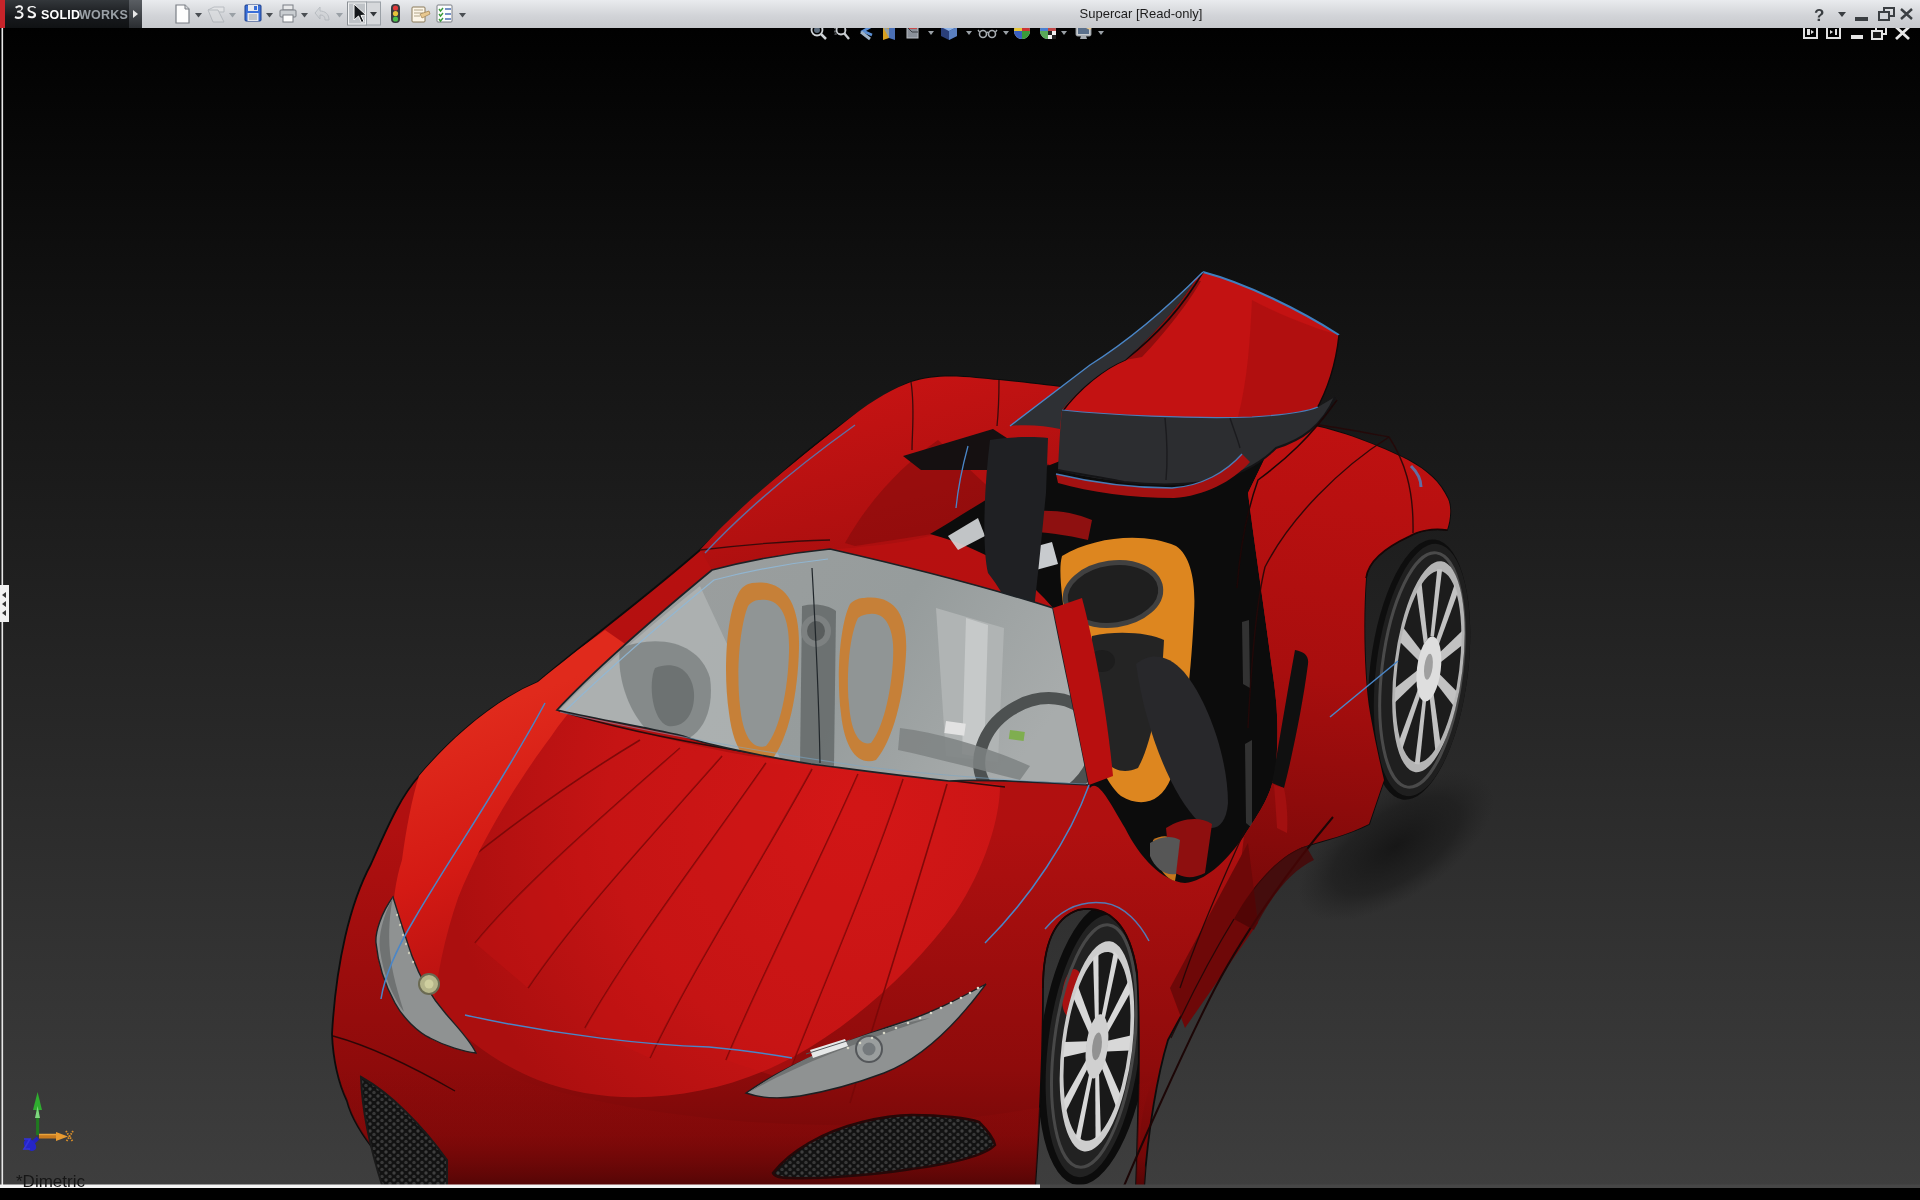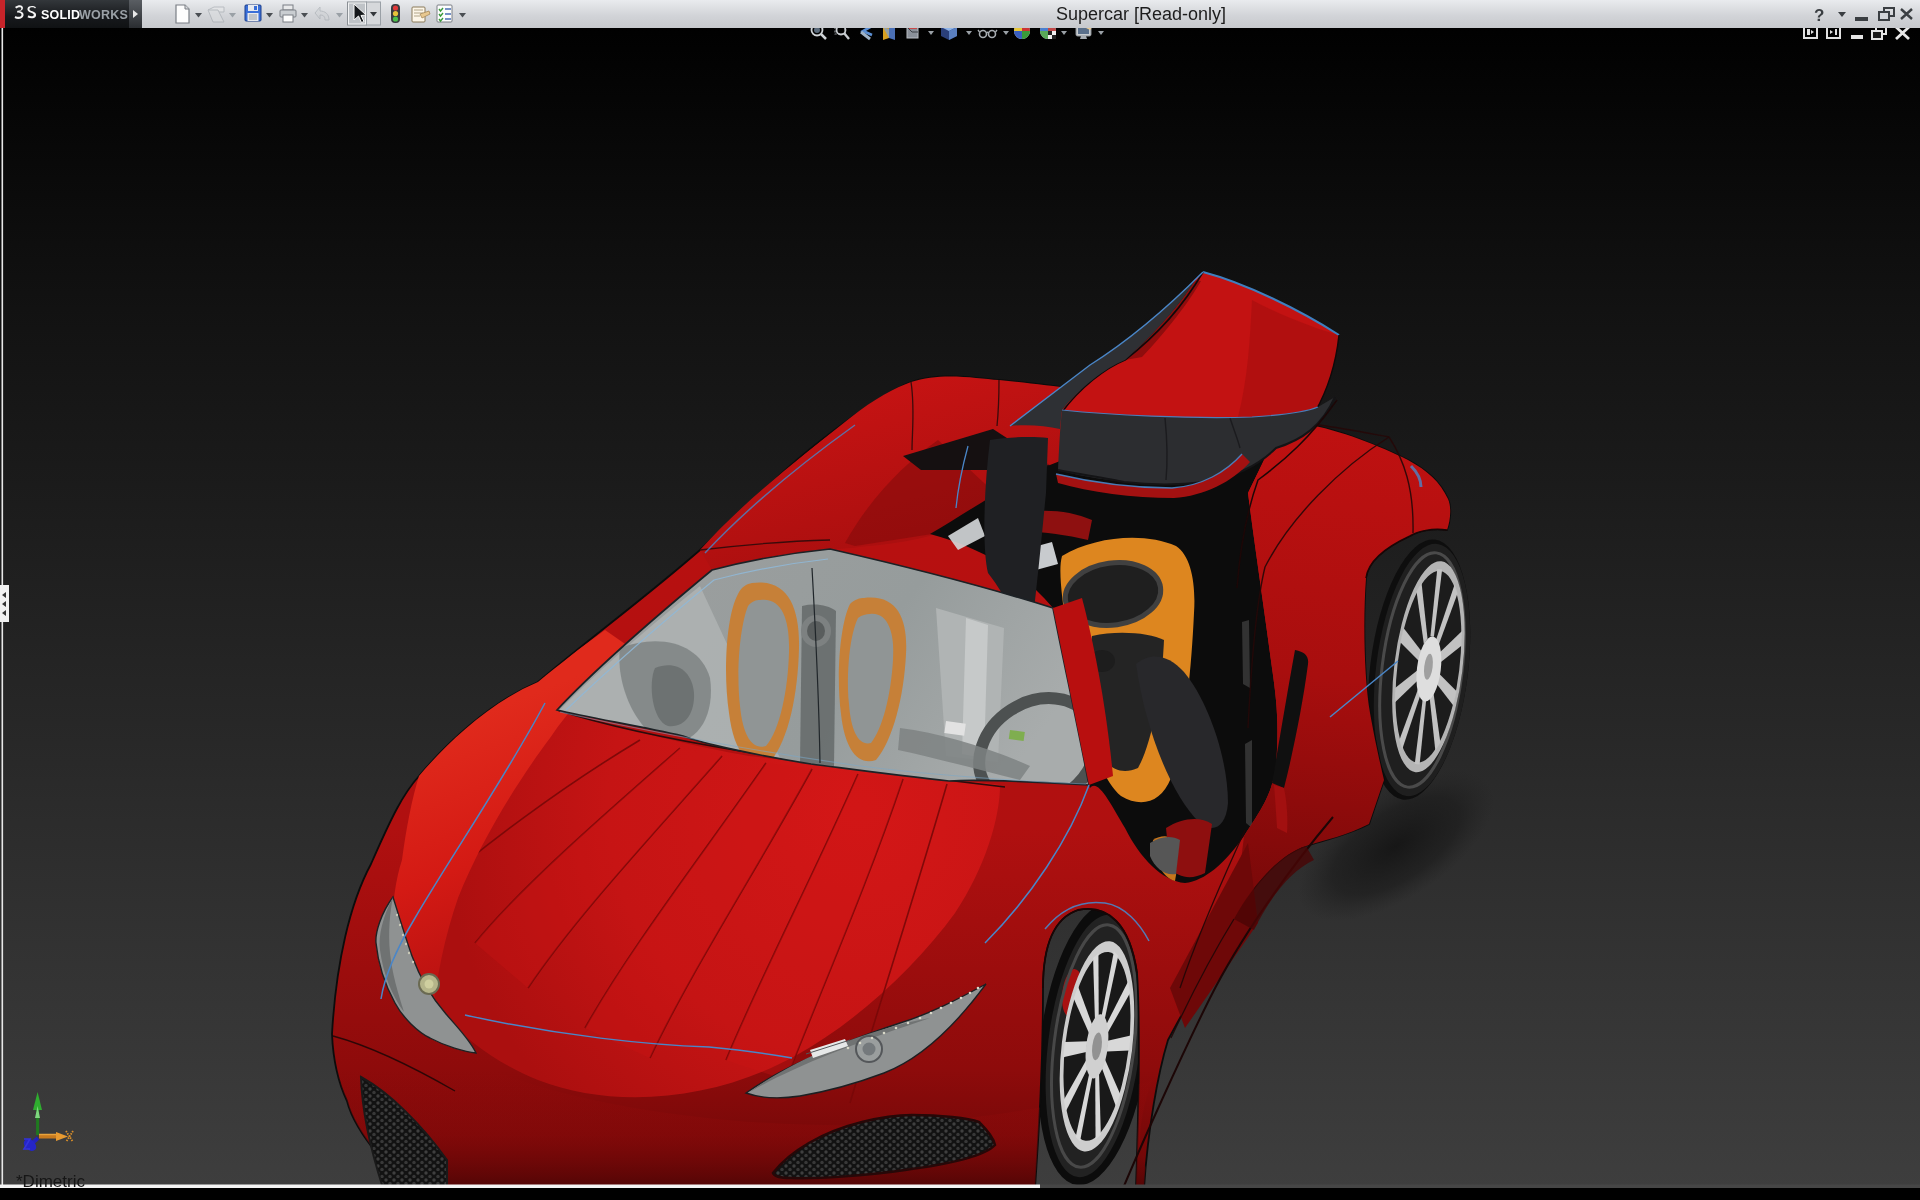--- a/index.html
+++ b/index.html
@@ -3,21 +3,21 @@
 <meta charset="utf-8">
 <style>
 html,body{margin:0;padding:0;width:1920px;height:1200px;overflow:hidden;background:#000;}
 *{box-sizing:border-box;}
 body{font-family:"Liberation Sans", sans-serif;}
 #titlebar{position:absolute;left:0;top:0;width:1920px;height:28px;background:linear-gradient(#e9ebee,#d2d4d8 55%,#c7c9cd);z-index:5;}
 #redstripe{position:absolute;left:0;top:0;width:5px;height:28px;background:#c8242a;}
 #logobox{position:absolute;left:5px;top:0;width:124px;height:28px;background:linear-gradient(#33373b,#17191c 60%,#101214);text-align:center;}
 #logobox svg{position:absolute;left:0;top:0;}
 #expbtn{position:absolute;left:129px;top:0px;width:13px;height:28px;background:linear-gradient(#5a5e63,#2a2d31);}
-#title{position:absolute;left:362px;top:0;width:1558px;height:24px;text-align:center;line-height:28px;font-size:18px;color:#1c1c1c;}
+#title{position:absolute;left:362px;top:0;width:1558px;height:24px;text-align:center;line-height:28px;font-size:13px;color:#1c1c1c;}
 #viewport{position:absolute;left:0;top:16px;width:1920px;height:1172px;}
 </style>
 </head>
 <body>
 <div id="viewport">
 <svg width="1920" height="1172" viewBox="0 28 1920 1172" xmlns="http://www.w3.org/2000/svg">
 <defs>
 <linearGradient id="bgGrad" x1="0" y1="28" x2="0" y2="1200" gradientUnits="userSpaceOnUse">
 <stop offset="0" stop-color="#000000"></stop>
 <stop offset="0.25" stop-color="#121212"></stop>

